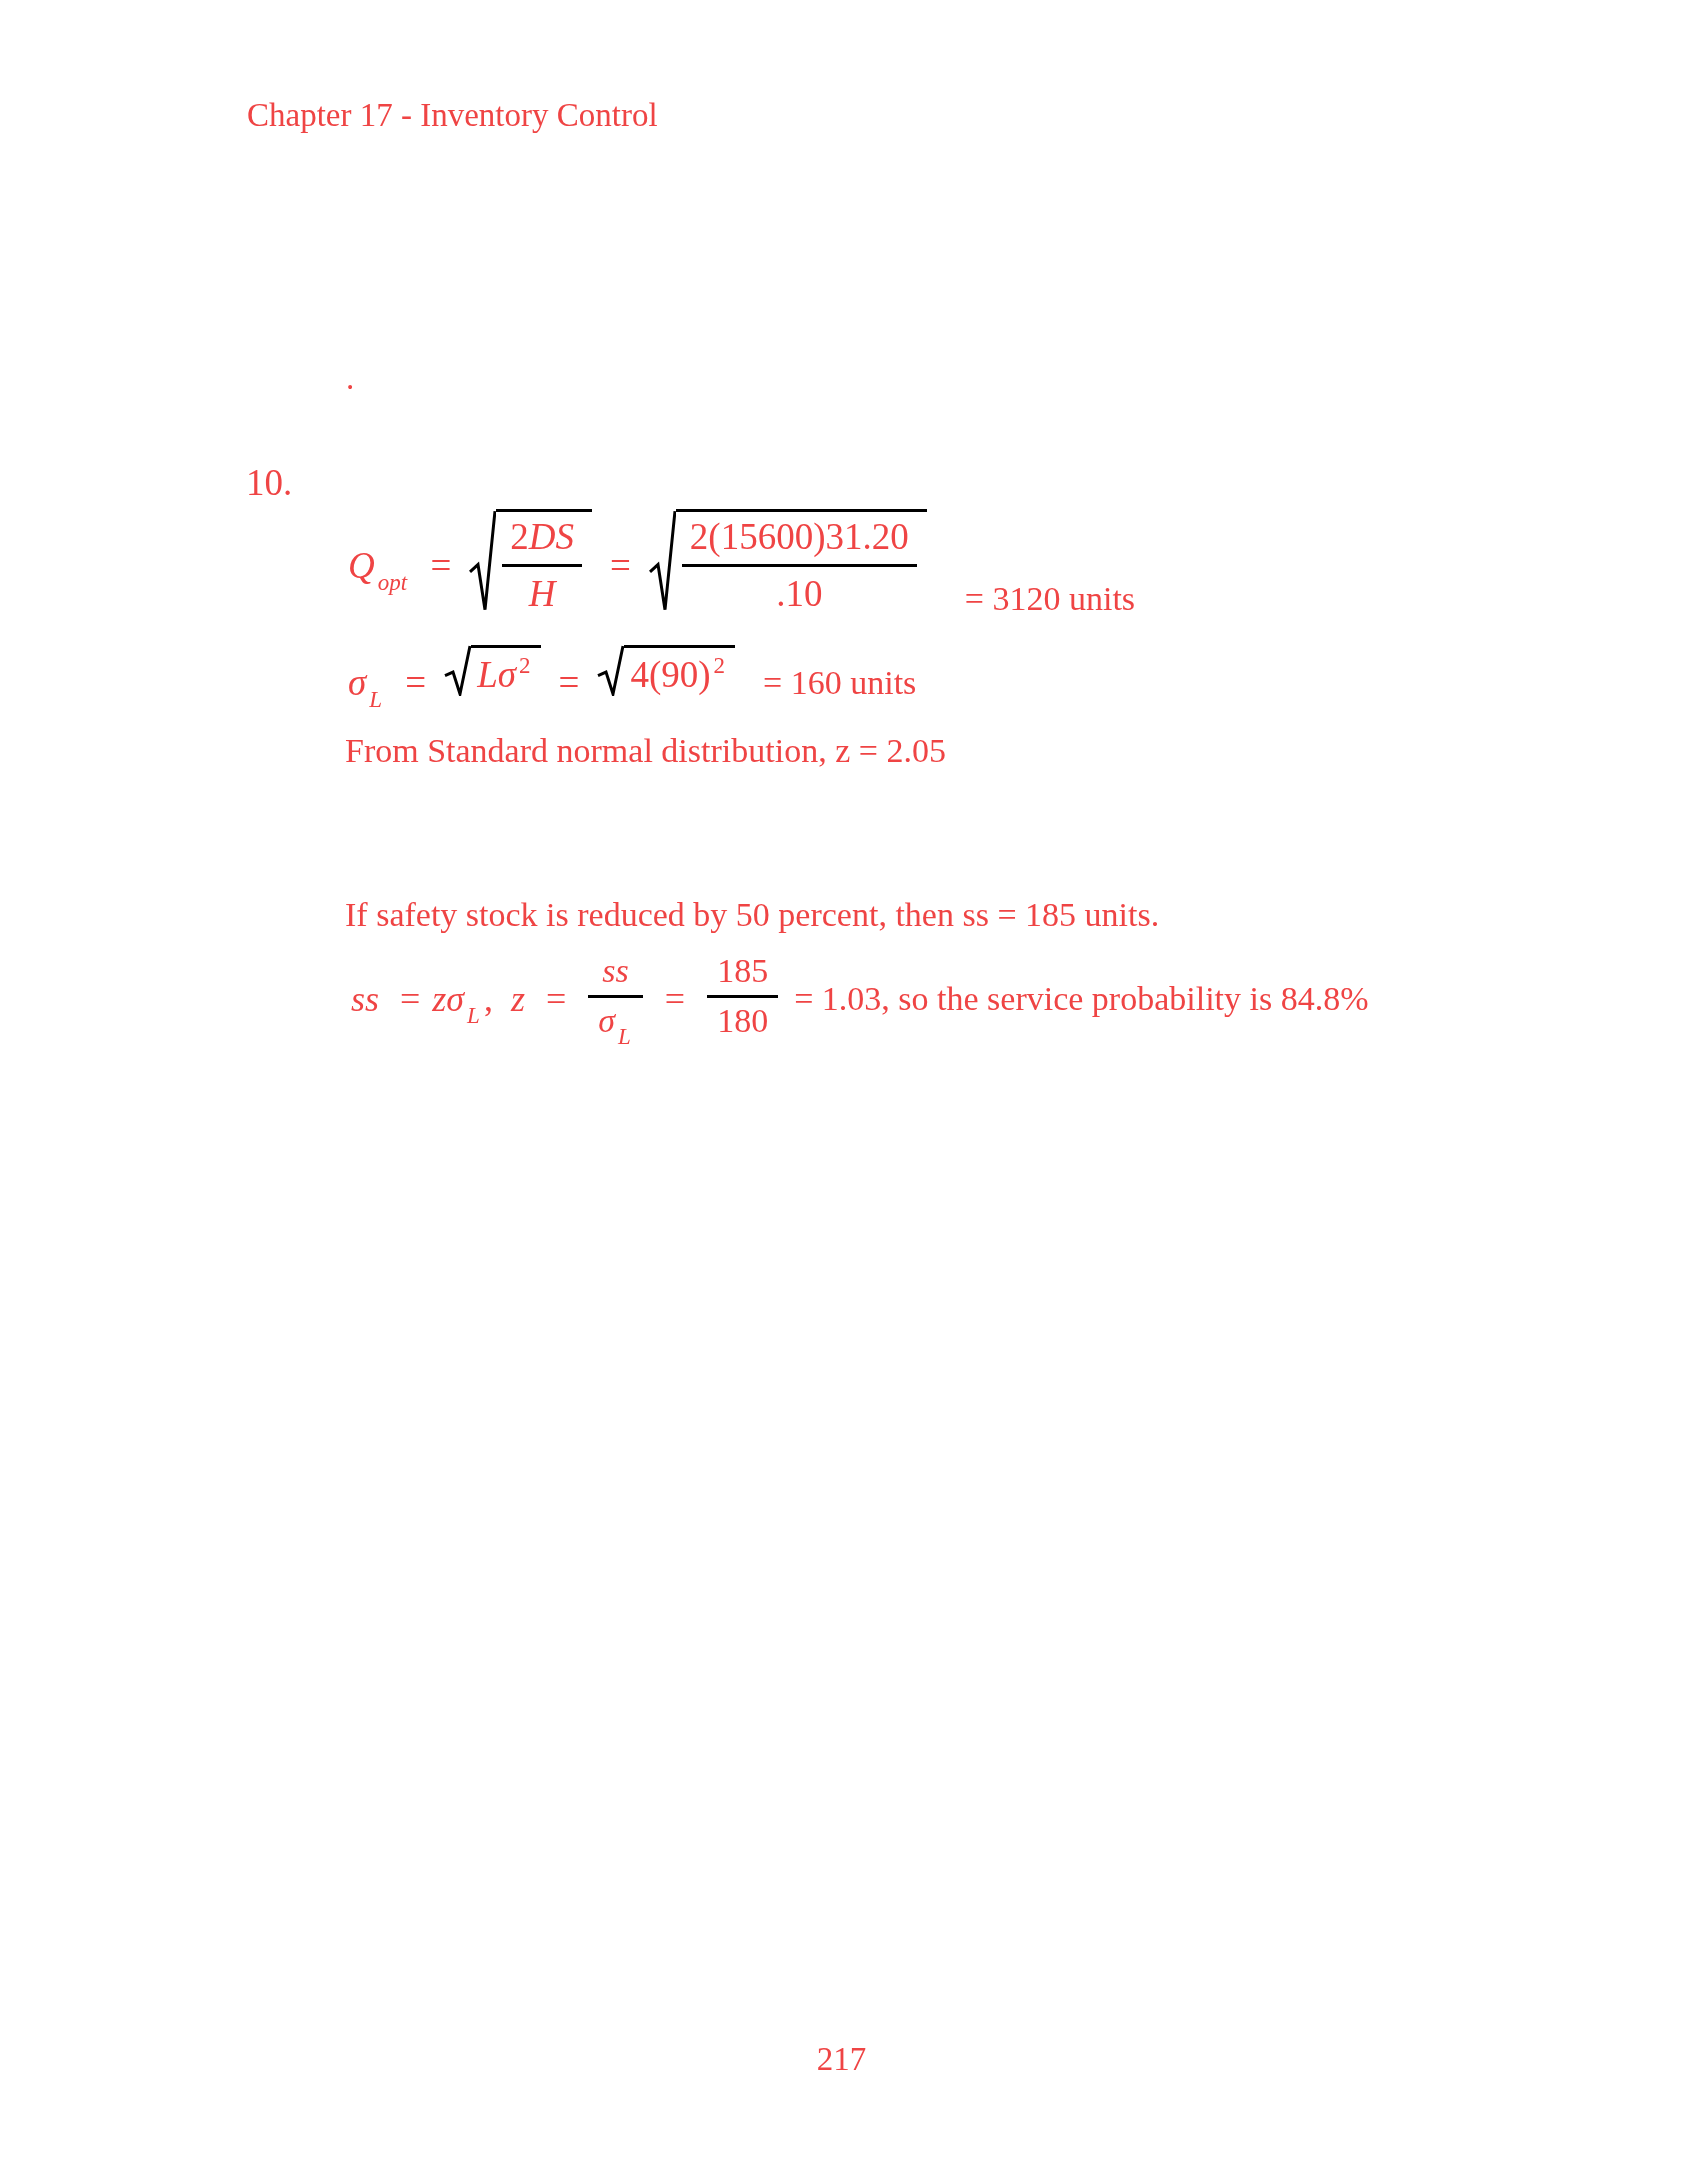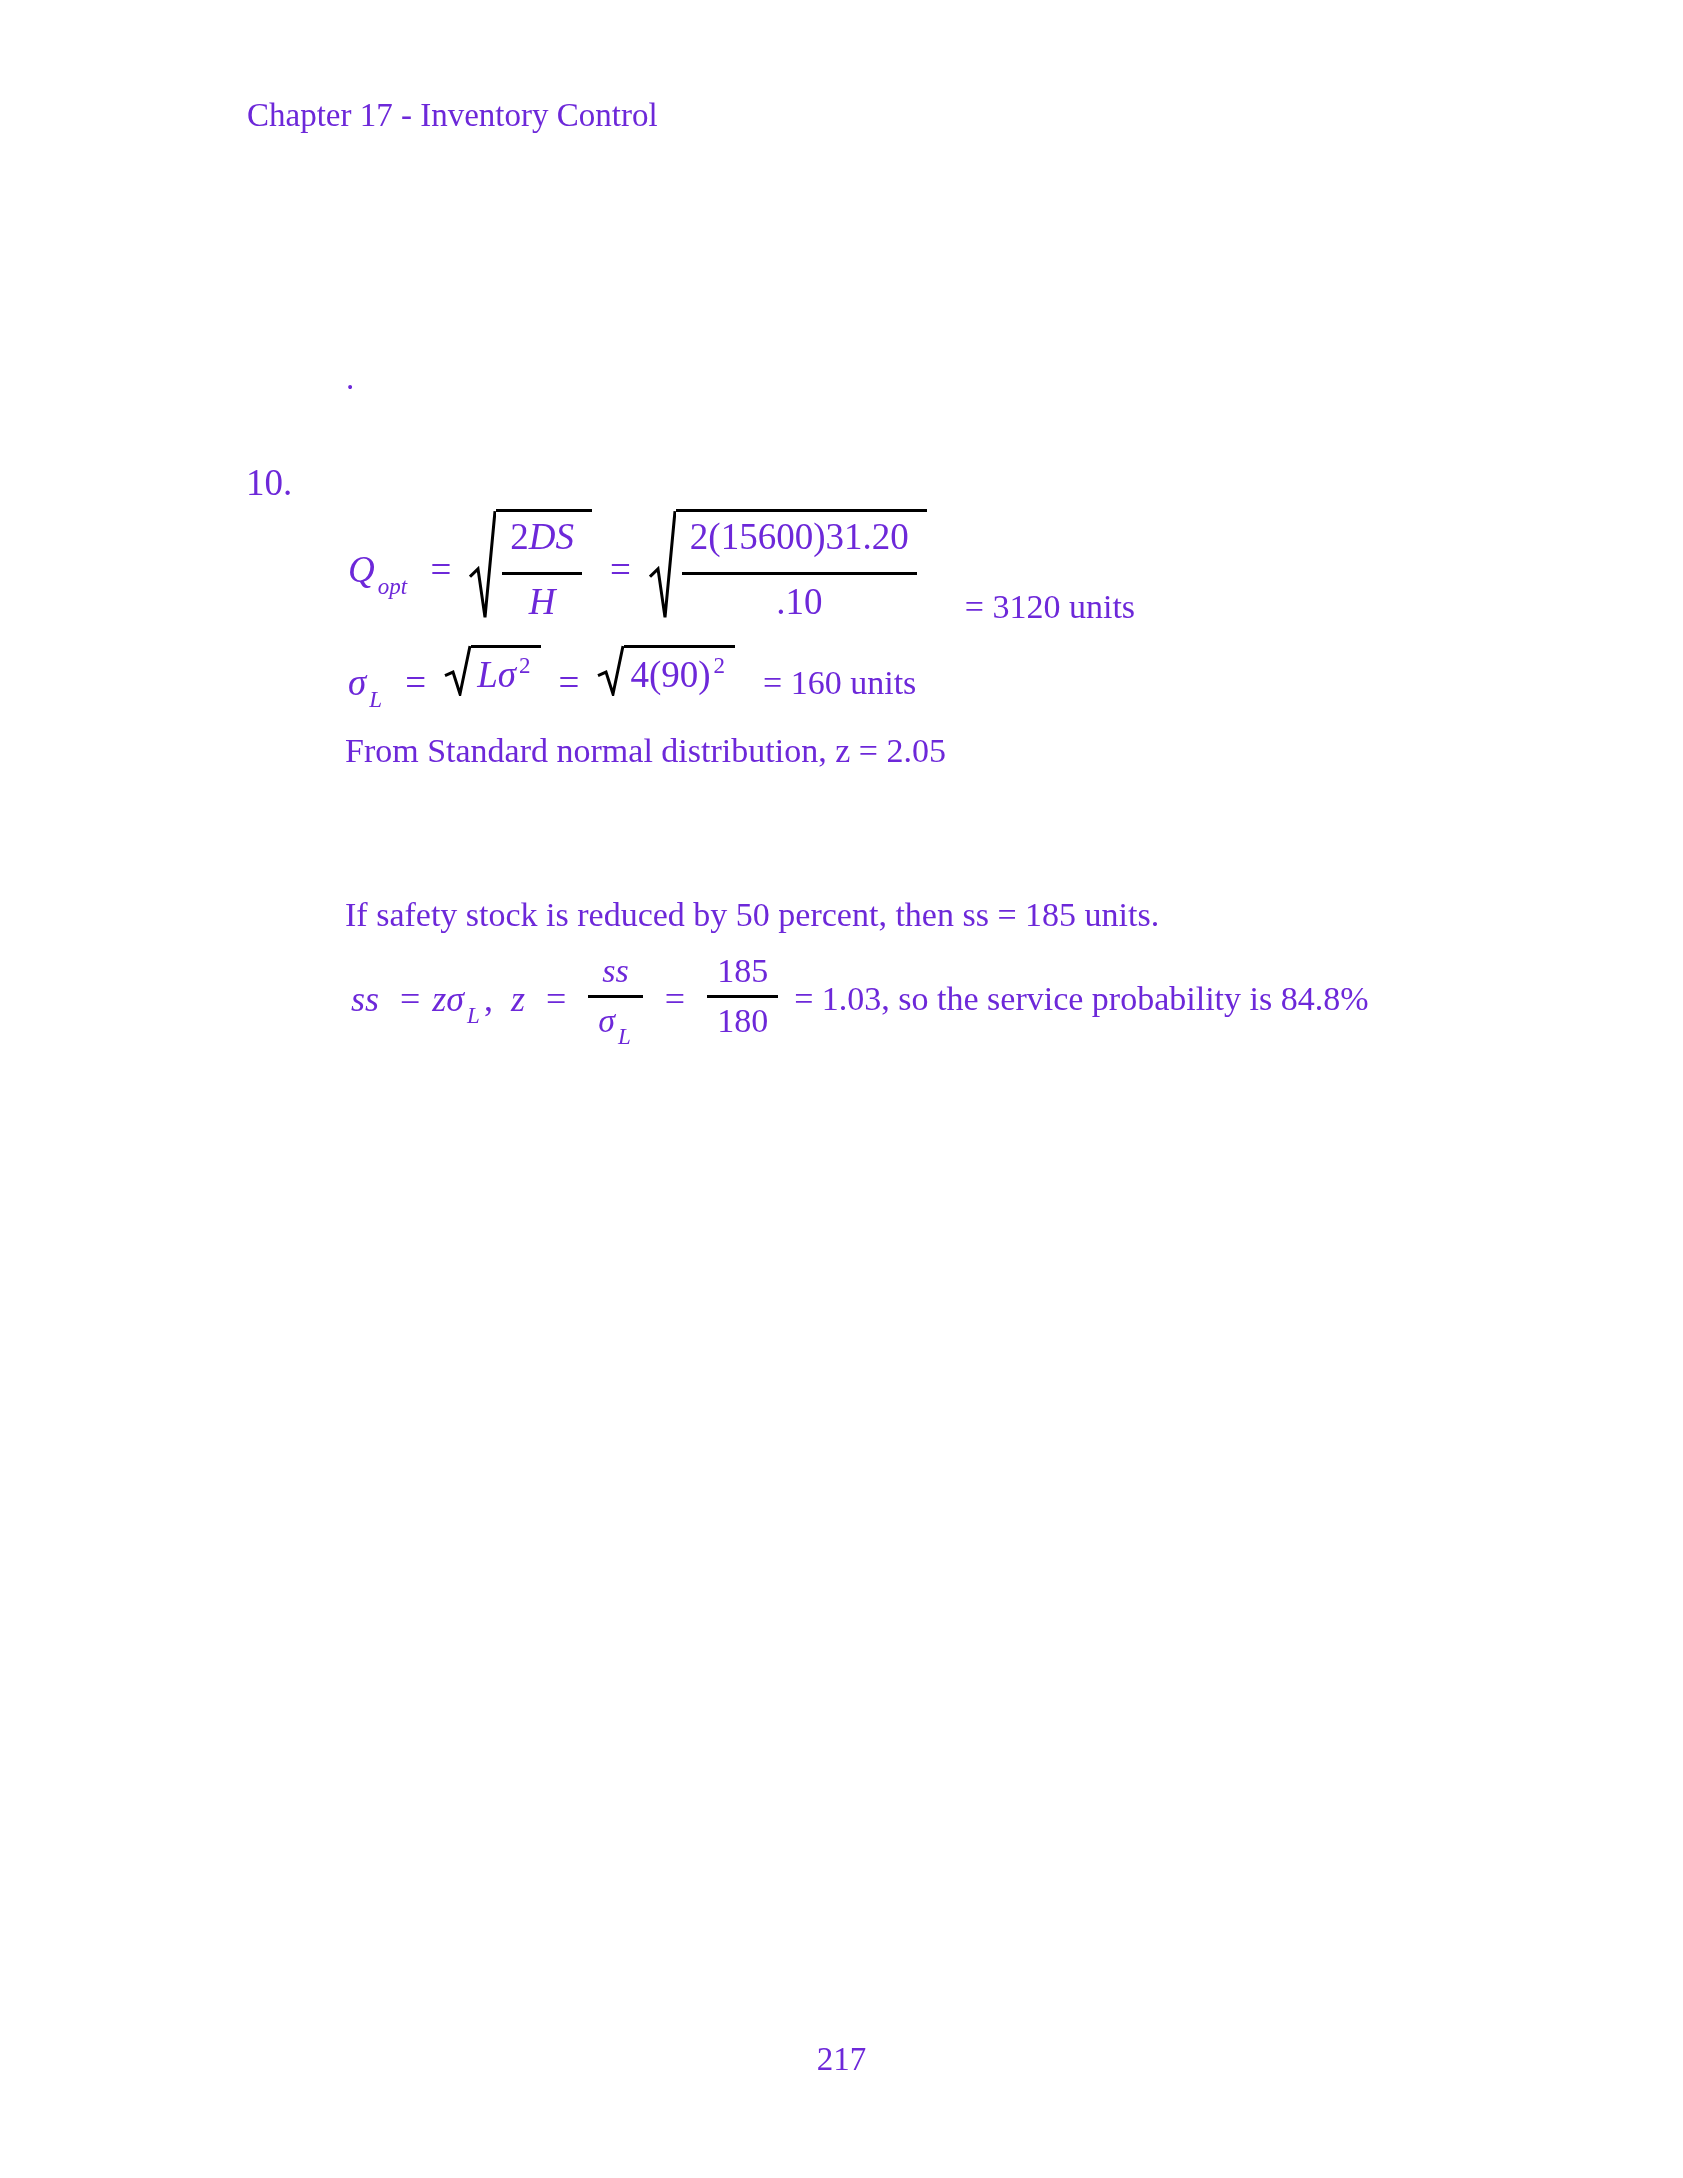--- a/index.html
+++ b/index.html
@@ -3,21 +3,21 @@
 <meta charset="utf-8">
 <style>
   * { box-sizing: border-box; }
   html, body { margin: 0; padding: 0; background: #e8e8e8; }
   .page {
     position: relative;
     width: 1683px;
     height: 2178px;
     margin: 0 auto;
     background: #ffffff;
-    color: #6d28d9;
+    color: #ef4444;
     font-family: "Liberation Serif", serif;
     overflow: hidden;
   }
 
   .header {
     position: absolute;
     left: 247px;
     top: 97px;
     font-size: 33px;
     white-space: nowrap;
@@ -96,21 +96,21 @@
     display: inline-flex;
     align-items: baseline;
   }
 
   .frac {
     display: inline-flex;
     flex-direction: column;
     align-items: stretch;
     text-align: center;
   }
-  .frac .num { border-bottom: 3px solid #000; padding: 0 8px 15px; line-height: 1.08; }
+  .frac .num { border-bottom: 3px solid #000; padding: 0 8px 7px; line-height: 1.08; }
   .frac .den { padding: 7px 8px 0; line-height: 1.08; }
 
   
   .f1 { position: absolute; left: 348px; top: 509px; display: flex; align-items: center; }
   .f1 .vshift { position: relative; top: 4px; }
   .f1 .result { align-self: flex-end; margin-left: 32px; margin-bottom: -4px; }
 
   .f2 { position: absolute; left: 348px; top: 645px; display: flex; align-items: center; }
   .f2 .vshift { position: relative; top: 12px; }
   .f2 .result { margin-left: 22px; position: relative; top: 12px; }

